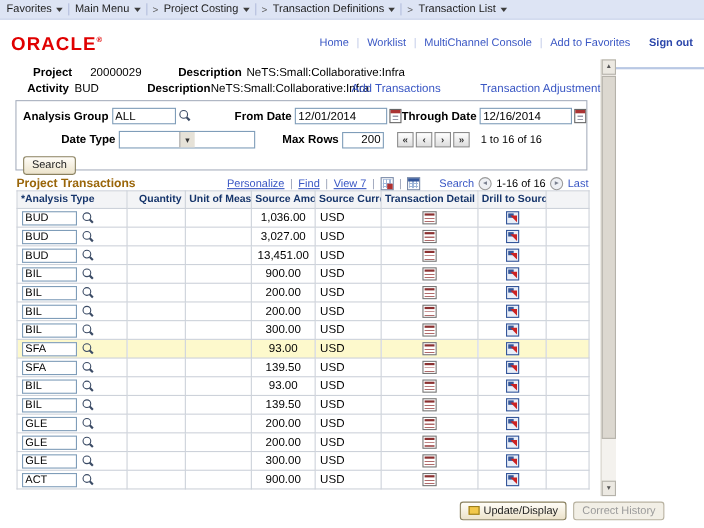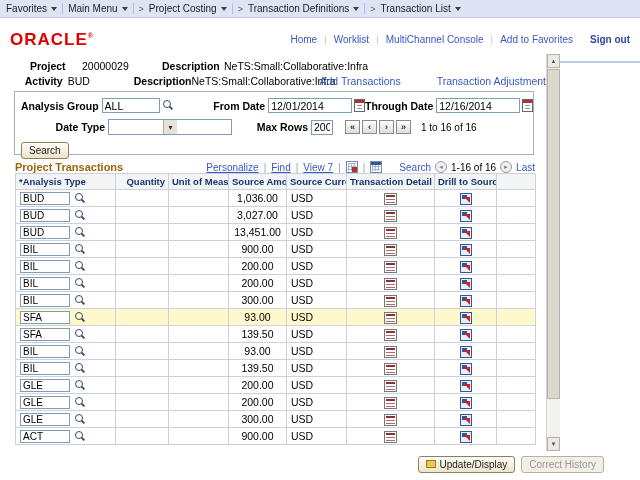--- a/index.html
+++ b/index.html
@@ -46,21 +46,21 @@
   .link-txadj { margin-left:36px; }
 
   
   .search-box { margin:3px 0 0 14px; width:520px; height:64px; border:1px solid #a8b0be; background:#fff; }
   .sb-row { display:flex; align-items:center; margin-top:6px; padding-left:6px; white-space:nowrap; }
   .sb-lbl { font-weight:bold; font-size:10.5px; text-align:right; display:inline-block; }
   .w-ag { width:84px; } .w-fd { width:118px; } .w-td { width:74px; }
   .w-dt { width:84px; } .w-mr { width:76px; }
   .txt { border:1px solid #7f9db9; height:15px; font-size:10.5px; padding:0 2px;
     font-family:"Liberation Sans", sans-serif; margin-left:3px; background:#fff; }
-  .in-ag { width:58px; } .in-date { width:84px; } .in-mr { width:22px; text-align:right; }
+  .in-ag { width:58px; } .in-date { width:84px; } .in-mr { width:38px; text-align:right; }
   .mag { position:relative; width:12px; height:13px; display:inline-block; margin-left:2px; cursor:pointer; }
   .mag::before { content:""; position:absolute; left:1px; top:1px; width:6px; height:6px;
     border:1.5px solid #3c4c66; border-radius:50%; }
   .mag::after { content:""; position:absolute; left:7px; top:8px; width:4px; height:2px;
     background:#3c4c66; transform:rotate(45deg); }
   .cal { position:relative; width:13px; height:13px; border:1px solid #666; background:#fff;
     display:inline-block; margin-left:2px; cursor:pointer; }
   .cal::before { content:""; position:absolute; top:0; left:0; right:0; height:3px; background:#a33; }
   .cal::after { content:""; position:absolute; left:2px; right:2px; top:5px; height:5px;
     background:repeating-linear-gradient(to bottom,#99a 0 1px,transparent 1px 3px); }

